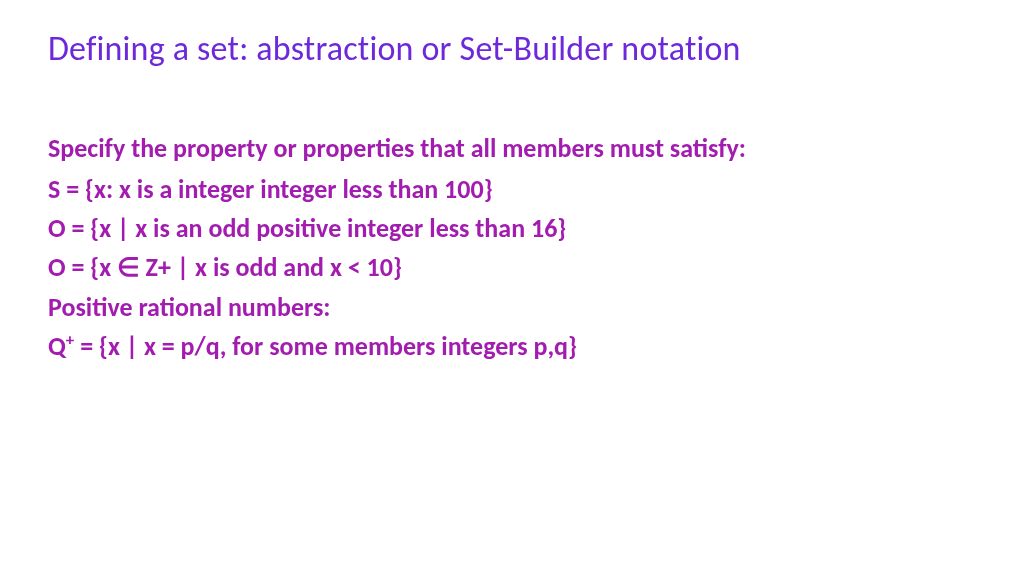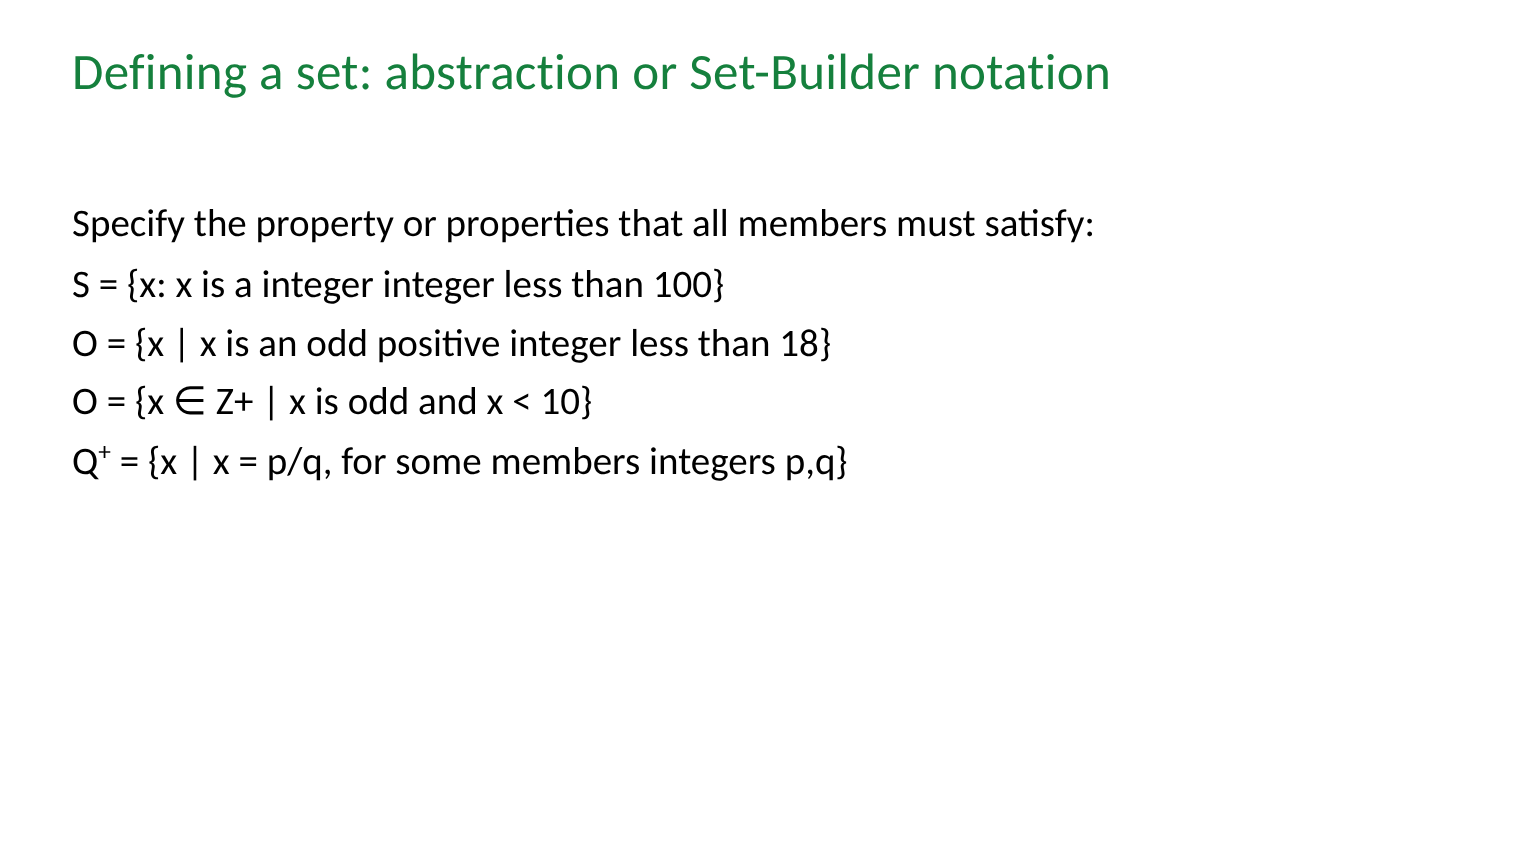--- a/index.html
+++ b/index.html
@@ -12,29 +12,29 @@
       height: 576px;
       background: #ffffff;
       font-family: Calibri, 'Segoe UI', Arial, sans-serif;
       color: #1a1a1a;
       padding: 28px 48px;
       overflow: hidden;
     }
     .title {
       font-size: 34px;
       font-weight: 400;
-      color: #15803d;
+      color: #6d28d9;
       margin-bottom: 62px;
       letter-spacing: 0.2px;
     }
     .body-text {
       font-size: 26px;
       line-height: 1.35;
-      font-weight: 400;
-      color: #000000;
+      font-weight: 700;
+      color: #a21caf;
       margin-top: 20px;
     }
     .intro {
       margin-bottom: 6px;
     }
     .def {
       margin-bottom: 4px;
     }
     .sup {
       font-size: 0.65em;
@@ -48,23 +48,24 @@
 </head>
 <body>
 
 <h1 class="title">Defining a set: abstraction or Set-Builder notation</h1>
 
 <div class="body-text">
   <p class="intro">Specify the property or properties that all members must satisfy:</p>
 
   <p class="def">S = {x: x is a integer integer less than 100}</p>
 
-  <p class="def">O = {x | x is an odd positive integer less than 18}</p>
+  <p class="def">O = {x | x is an odd positive integer less than 16}</p>
 
   <p class="def">
     <span>O = {x </span><span class="elem">∈</span><span> Z+ | x is odd and x &lt; 10}</span>
   </p>
 
+  <p class="def">Positive rational numbers:</p>
 
   <p class="def">
     <span>Q</span><span class="sup">+</span><span> = {x | x = p/q, for some members integers p,q}</span>
   </p>
 </div>
 
 </body></html>

